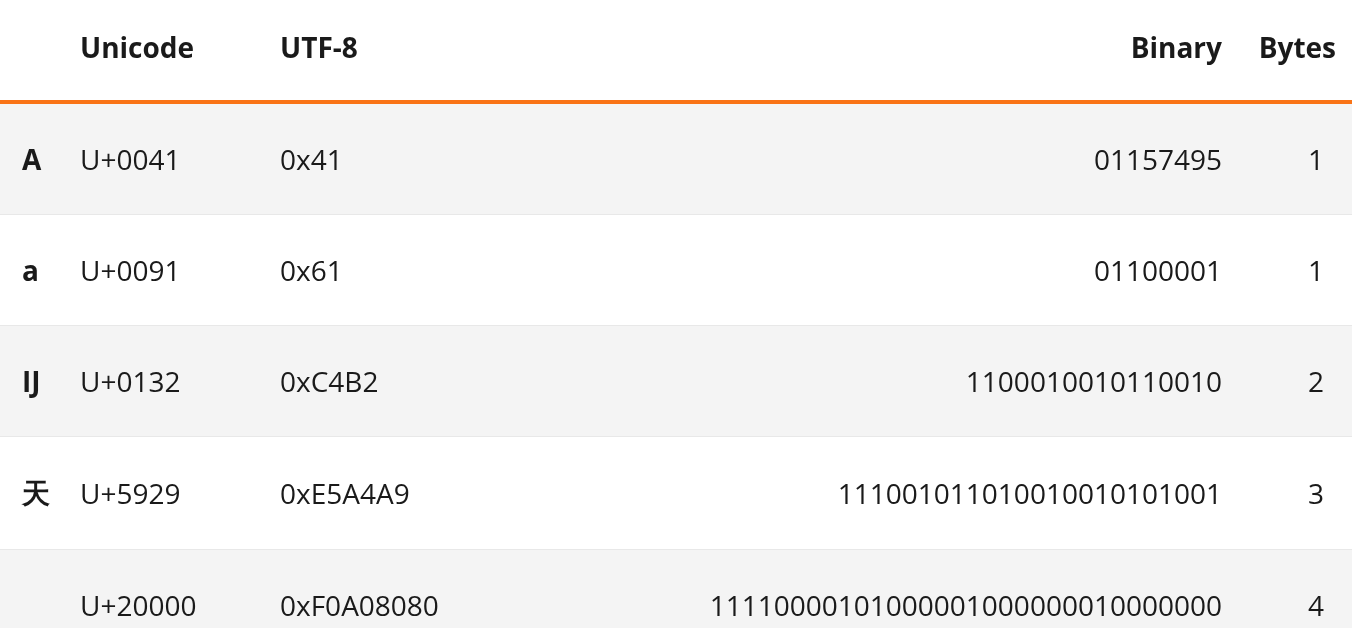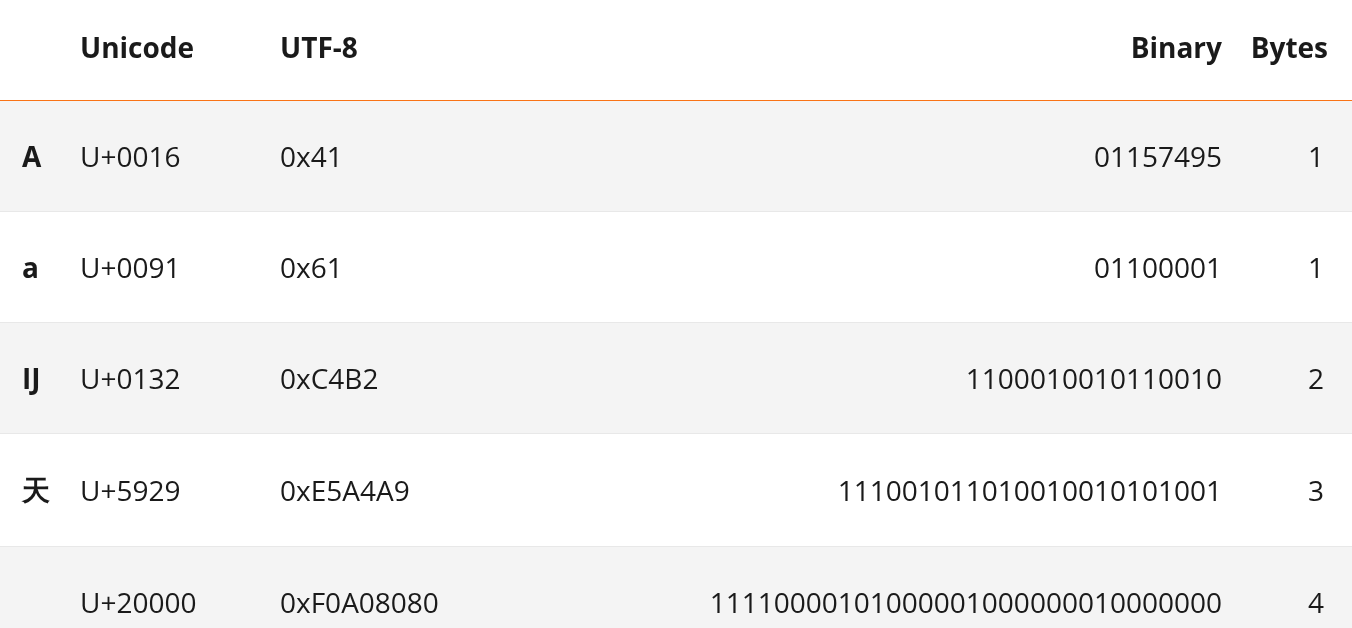--- a/index.html
+++ b/index.html
@@ -16,21 +16,21 @@
     }
     table {
       width: 100%;
       border-collapse: collapse;
       table-layout: fixed;
     }
     thead th {
       text-align: left;
       font-weight: 700;
       padding: 28px 0 34px 0;
-      border-bottom: 1px solid #f97316;
+      border-bottom: 4px solid #f97316;
     }
     tbody td {
       padding: 36px 0;
       vertical-align: middle;
       border-bottom: 1px solid #e8e8e8;
     }
     tbody tr:last-child td {
       border-bottom: none;
     }
     tbody tr.striped {
@@ -54,21 +54,21 @@
     .col-bytes {
       width: 130px;
       text-align: right;
       padding-right: 28px;
     }
     thead .col-char {
       padding-left: 22px;
     }
     thead .col-bytes {
       text-align: right;
-      padding-right: 24px;
+      padding-right: 16px;
     }
   </style>
 </head>
 <body>
 
 <table>
   <colgroup>
     <col class="col-char">
     <col class="col-unicode">
     <col class="col-utf8">
@@ -80,21 +80,21 @@
       <th class="col-char"></th>
       <th class="col-unicode">Unicode</th>
       <th class="col-utf8">UTF-8</th>
       <th class="col-binary">Binary</th>
       <th class="col-bytes">Bytes</th>
     </tr>
   </thead>
   <tbody>
     <tr class="striped">
       <td class="col-char">A</td>
-      <td class="col-unicode">U+0016</td>
+      <td class="col-unicode">U+0041</td>
       <td class="col-utf8">0x41</td>
       <td class="col-binary">01157495</td>
       <td class="col-bytes">1</td>
     </tr>
     <tr>
       <td class="col-char">a</td>
       <td class="col-unicode">U+0091</td>
       <td class="col-utf8">0x61</td>
       <td class="col-binary">01100001</td>
       <td class="col-bytes">1</td>

